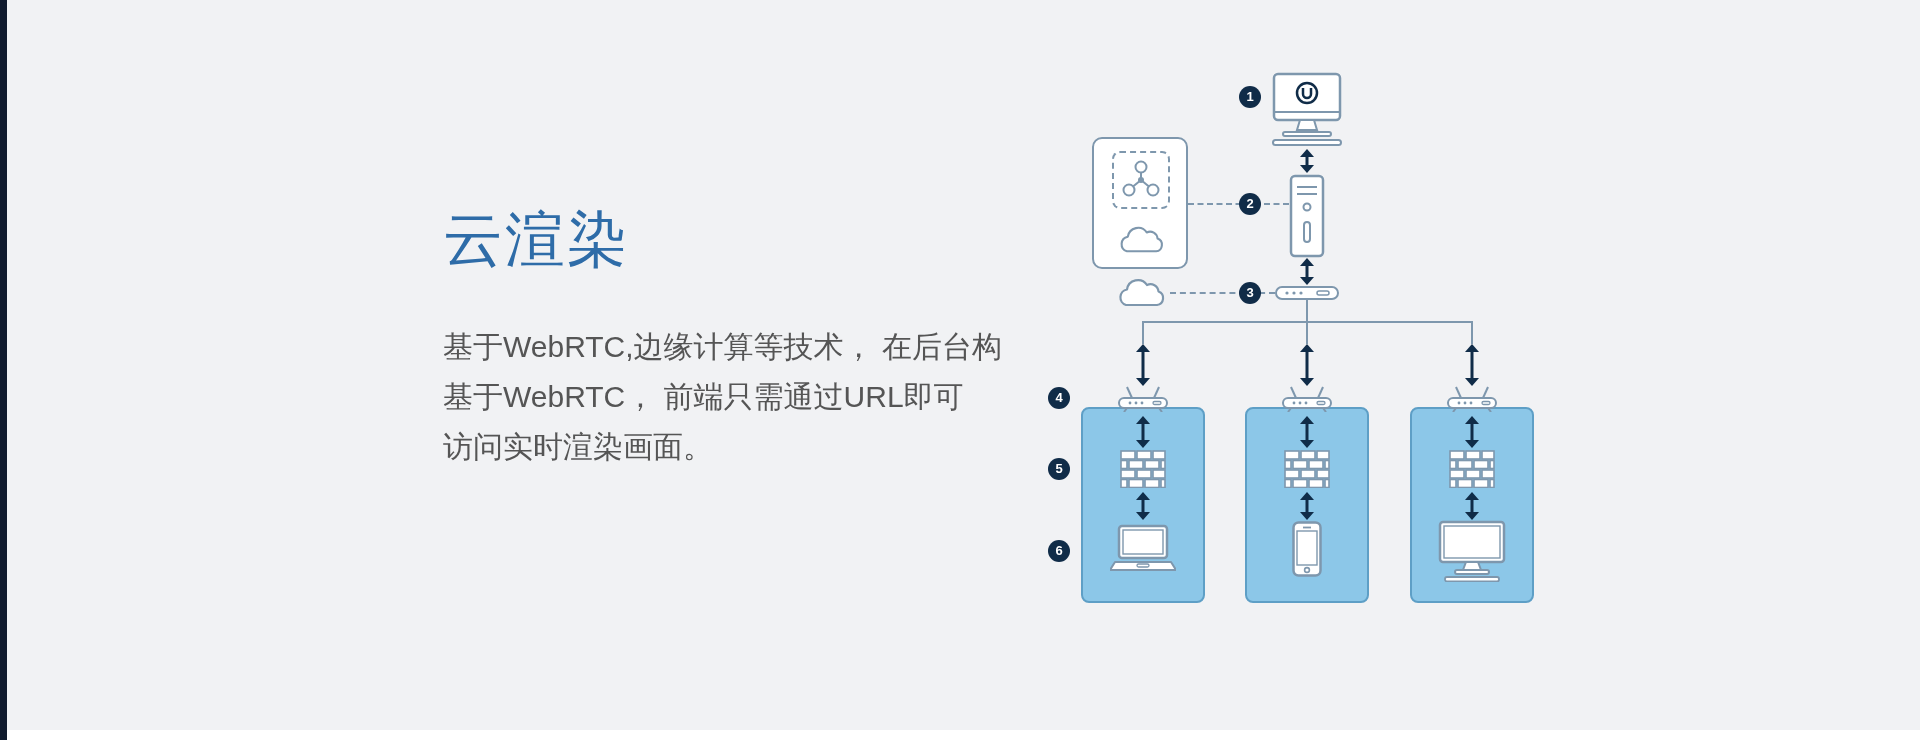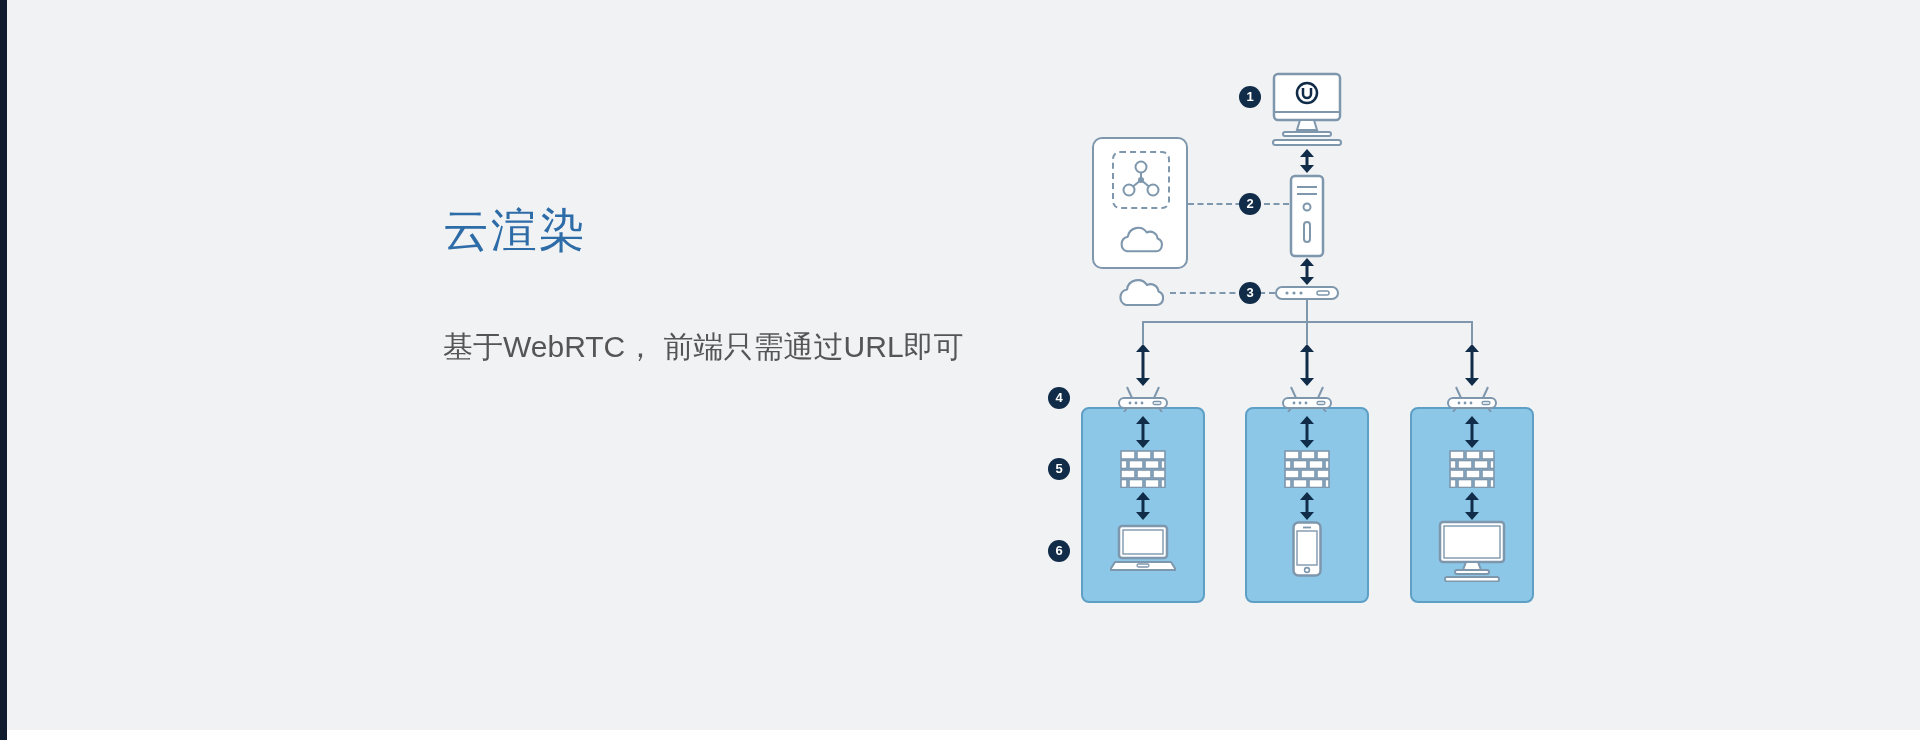--- a/index.html
+++ b/index.html
@@ -5,21 +5,21 @@
   :root{
     --page-bg:#f1f2f4; --edge-dark:#101b2e; --accent:#2e6ca8; --text:#555555;
     --navy:#102c48; --slate:#7e97ad; --boxblue:#8cc7e8; --boxborder:#5e9fc6;
   }
   *{margin:0;padding:0;box-sizing:border-box;}
   body{font-family:"Liberation Sans",sans-serif;background:#fff;}
   .canvas{position:relative;width:1920px;height:740px;background:var(--page-bg);overflow:hidden;}
   .edge-bar{position:absolute;left:0;top:0;width:7px;height:740px;background:var(--edge-dark);}
   .bottom-strip{position:absolute;left:7px;right:0;bottom:0;height:10px;background:#ffffff;}
 
-  .title{position:absolute;left:443px;top:200px;font-size:46px;font-weight:400;color:var(--accent);letter-spacing:2px;}
+  .title{position:absolute;left:443px;top:200px;font-size:60px;font-weight:400;color:var(--accent);letter-spacing:2px;}
   .desc{position:absolute;left:443px;top:322px;width:600px;font-size:30px;color:var(--text);}
   .desc div{line-height:50px;}
 
   .badge{position:absolute;width:22px;height:22px;border-radius:50%;background:var(--navy);color:#fff;
          font:700 13px/22px "Liberation Sans",sans-serif;text-align:center;z-index:6;}
 
   .vline{position:absolute;width:2px;background:var(--slate);z-index:1;}
   .hline{position:absolute;height:2px;background:var(--slate);z-index:1;}
   .dash{position:absolute;height:0;border-top:2px dashed var(--slate);z-index:1;}
 
@@ -139,21 +139,23 @@
   </symbol>
 </defs>
 </svg>
 
 <div class="canvas">
   <div class="edge-bar"></div>
   <div class="bottom-strip"></div>
 
   <h1 class="title">云渲染</h1>
   <div class="desc">
+    <div>基于WebRTC,边缘计算等技术， 在后台构</div>
     <div>基于WebRTC， 前端只需通过URL即可</div>
+    <div>访问实时渲染画面。</div>
   </div>
 
   <div>
 
     <div class="dash" style="left:1188px;top:203px;width:101px"></div>
     <div class="dash" style="left:1170px;top:292px;width:105px"></div>
     <div class="vline" style="left:1306px;top:300px;height:21px"></div>
     <div class="hline" style="left:1142px;top:321px;width:331px"></div>
     <div class="vline" style="left:1142px;top:322px;height:22px"></div>
     <div class="vline" style="left:1306px;top:322px;height:22px"></div>

